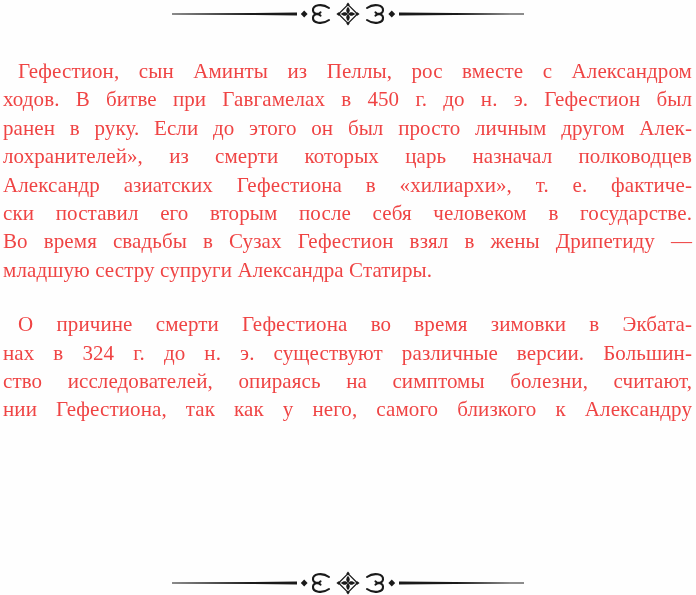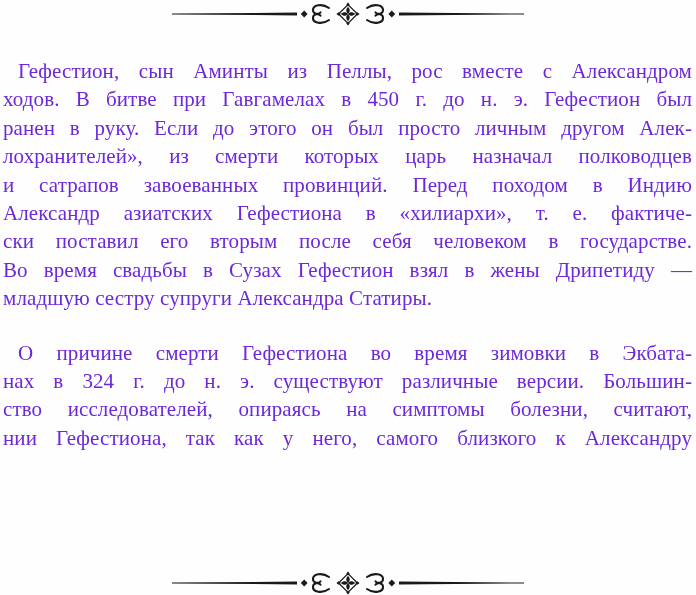--- a/index.html
+++ b/index.html
@@ -8,21 +8,21 @@
     width: 696px;
     height: 595px;
     overflow: hidden;
     background: #ffffff;
   }
   .page {
     position: relative;
     width: 696px;
     height: 595px;
     background: #fefefe;
-    color: #6d28d9;
+    color: #ef4444;
     font-family: "Liberation Serif", "DejaVu Serif", serif;
   }
   .divider {
     position: absolute;
     left: 0;
     width: 696px;
     display: flex;
     justify-content: center;
   }
   .divider-top { top: 1px; }
@@ -94,21 +94,20 @@
     </svg>
   </div>
 
   <div class="text-block">
 
     <div class="para para-1">
       <div class="line p-first">Гефестион, сын Аминты из Пеллы, рос вместе с Александром</div>
       <div class="line">ходов. В битве при Гавгамелах в 450 г. до н. э. Гефестион был</div>
       <div class="line">ранен в руку. Если до этого он был просто личным другом Алек-</div>
       <div class="line">лохранителей», из смерти которых царь назначал полководцев</div>
-      <div class="line">и сатрапов завоеванных провинций. Перед походом в Индию</div>
       <div class="line">Александр азиатских Гефестиона в «хилиархи», т. е. фактиче-</div>
       <div class="line">ски поставил его вторым после себя человеком в государстве.</div>
       <div class="line">Во время свадьбы в Сузах Гефестион взял в жены Дрипетиду —</div>
       <div class="line p-last">младшую сестру супруги Александра Статиры.</div>
     </div>
 
     <div class="para para-2">
       <div class="line p-first">О причине смерти Гефестиона во время зимовки в Экбата-</div>
       <div class="line">нах в 324 г. до н. э. существуют различные версии. Большин-</div>
       <div class="line">ство исследователей, опираясь на симптомы болезни, считают,</div>

